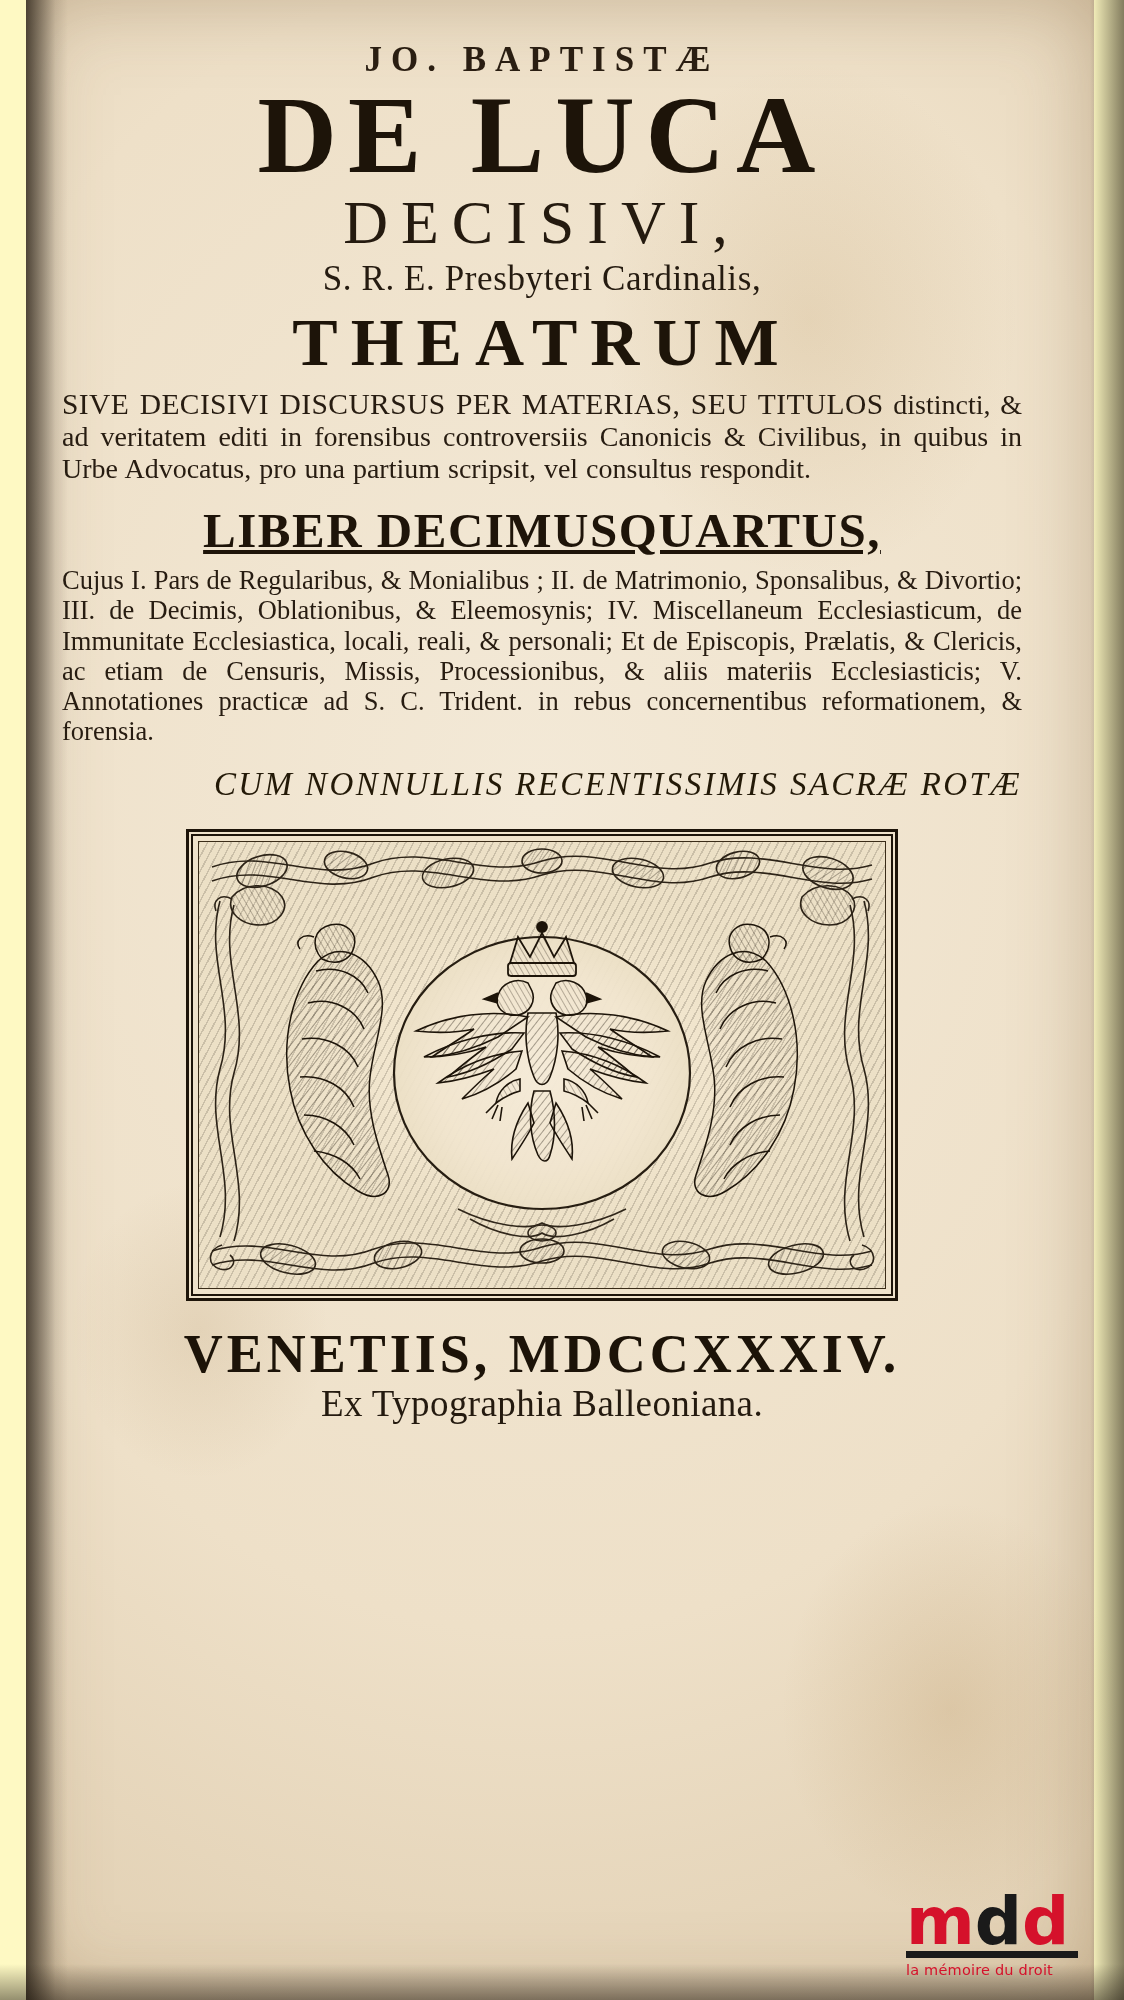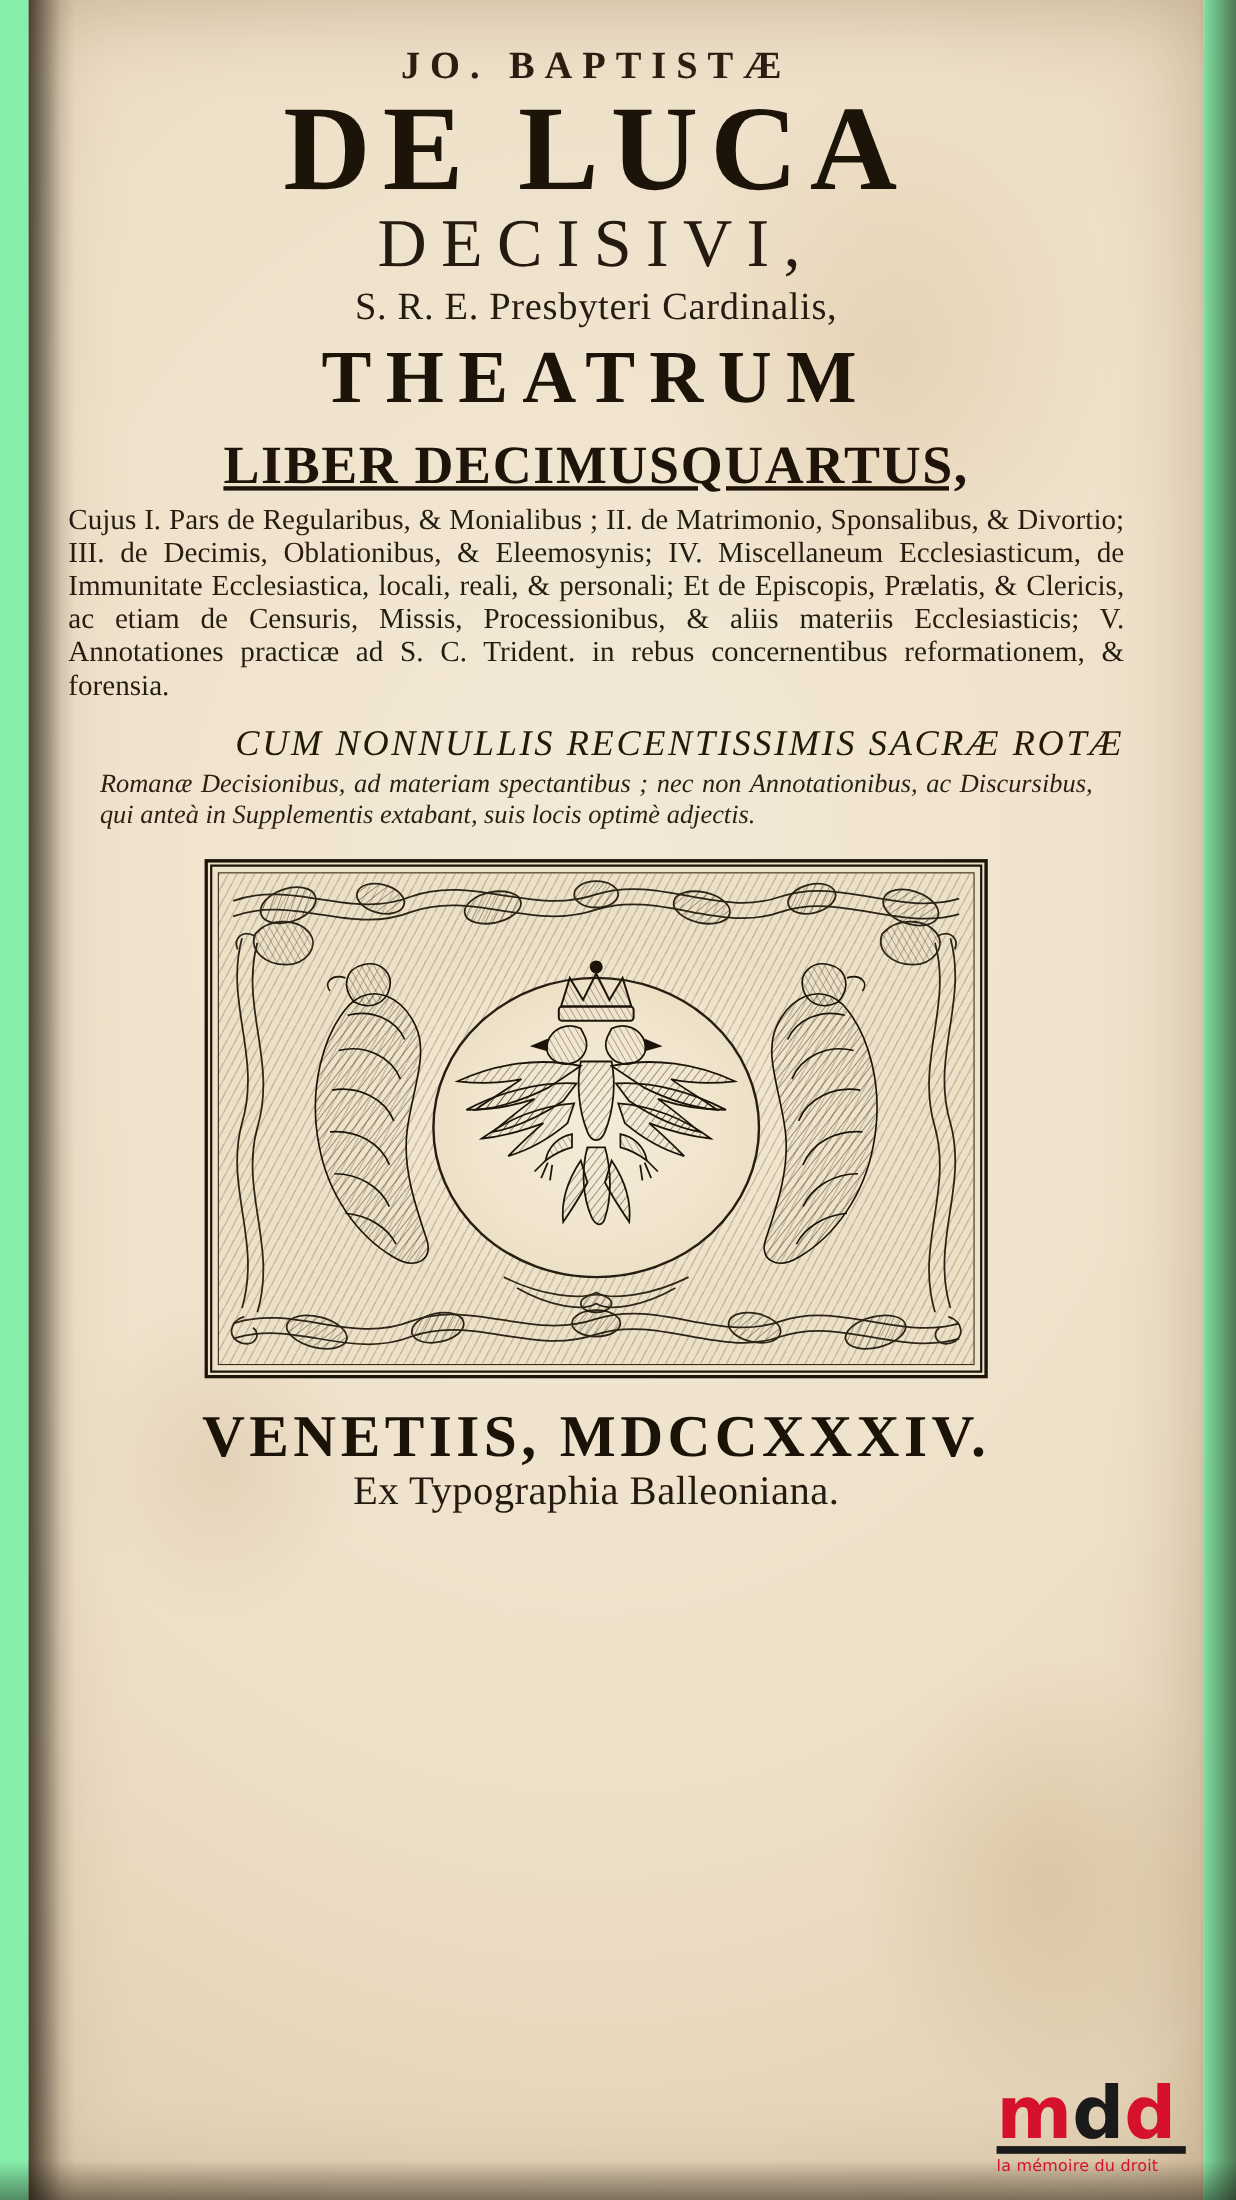--- a/index.html
+++ b/index.html
@@ -5,21 +5,21 @@
   html, body {
     margin: 0;
     padding: 0;
     background: #0b0a09;
   }
   .page {
     position: relative;
     width: 1124px;
     height: 2000px;
     overflow: hidden;
-    background: #86efac;
+    background: #fef9c3;
     font-family: "Liberation Serif", "DejaVu Serif", serif;
   }
 
   
   .leaf {
     position: absolute;
     left: 26px;
     top: 0px;
     width: 1068px;
     height: 2000px;
@@ -263,27 +263,30 @@
   <div class="stain stain-c"></div>
 
   <div class="content">
 
     <div class="tline l-author-sm">JO. BAPTISTÆ</div>
     <div class="tline l-deluca">DE LUCA</div>
     <div class="tline l-venusini">DECISIVI,</div>
     <div class="tline l-presbyteri">S. R. E. Presbyteri Cardinalis,</div>
     <div class="tline l-theatrum">THEATRUM</div>
 
+    <div class="para">
+      <span class="caps">SIVE DECISIVI DISCURSUS PER MATERIAS, SEU TITULOS</span>
+      <span>distincti, &amp; ad veritatem editi in forensibus controversiis Canonicis &amp; Civilibus, in quibus in Urbe Advocatus, pro una partium scripsit, vel consultus respondit.</span>
+    </div>
 
     <div class="tline l-liber">LIBER DECIMUSQUARTUS,</div>
 
     <div class="para-contents">Cujus I. Pars de Regularibus, &amp; Monialibus ; II. de Matrimonio, Sponsalibus, &amp; Divortio; III. de Decimis, Oblationibus, &amp; Eleemosynis; IV. Miscellaneum Ecclesiasticum, de Immunitate Ecclesiastica, locali, reali, &amp; personali; Et de Episcopis, Prælatis, &amp; Clericis, ac etiam de Censuris, Missis, Processionibus, &amp; aliis materiis Ecclesiasticis; V. Annotationes practicæ ad S. C. Trident. in rebus concernentibus reformationem, &amp; forensia.</div>
 
     <div class="l-cum">CUM NONNULLIS RECENTISSIMIS SACRÆ ROTÆ</div>
-    <div class="para-annot">Romanæ Decisionibus, ad materiam spectantibus ; nec non Annotationibus, ac Discursibus, qui anteà in Supplementis extabant, suis locis optimè adjectis.</div>
 
     <div class="device">
       <div class="device-inner"></div>
       <svg class="device-svg" viewBox="0 0 688 448">
         <defs>
           <radialGradient id="ovalGlow" cx="50%" cy="50%" r="50%">
             <stop offset="0%" stop-color="#f6ecd9"></stop>
             <stop offset="70%" stop-color="#f2e6d0"></stop>
             <stop offset="100%" stop-color="#ece0c6"></stop>
           </radialGradient>

